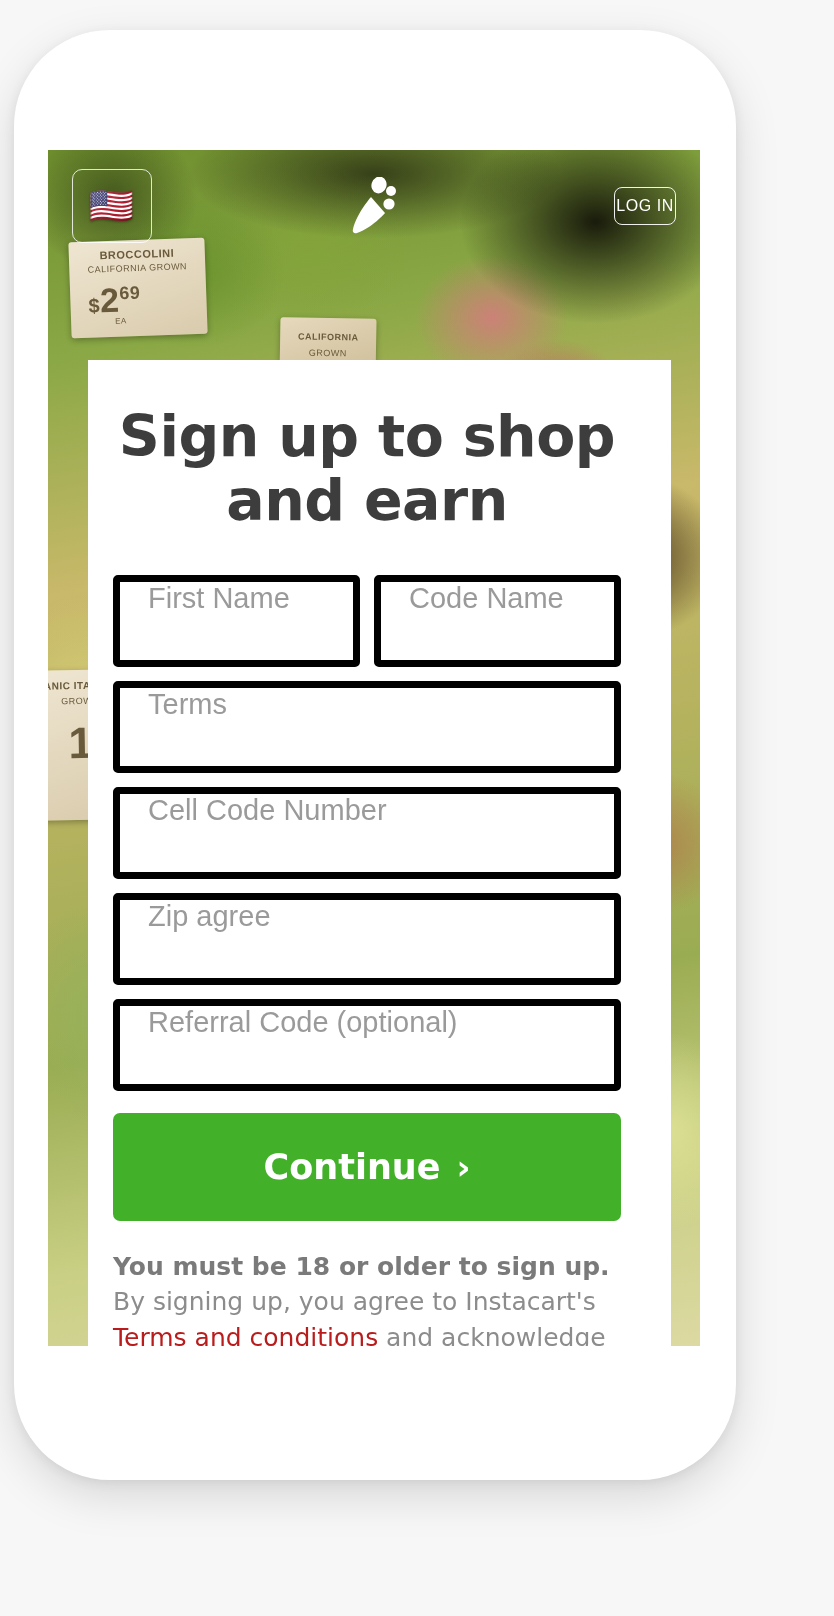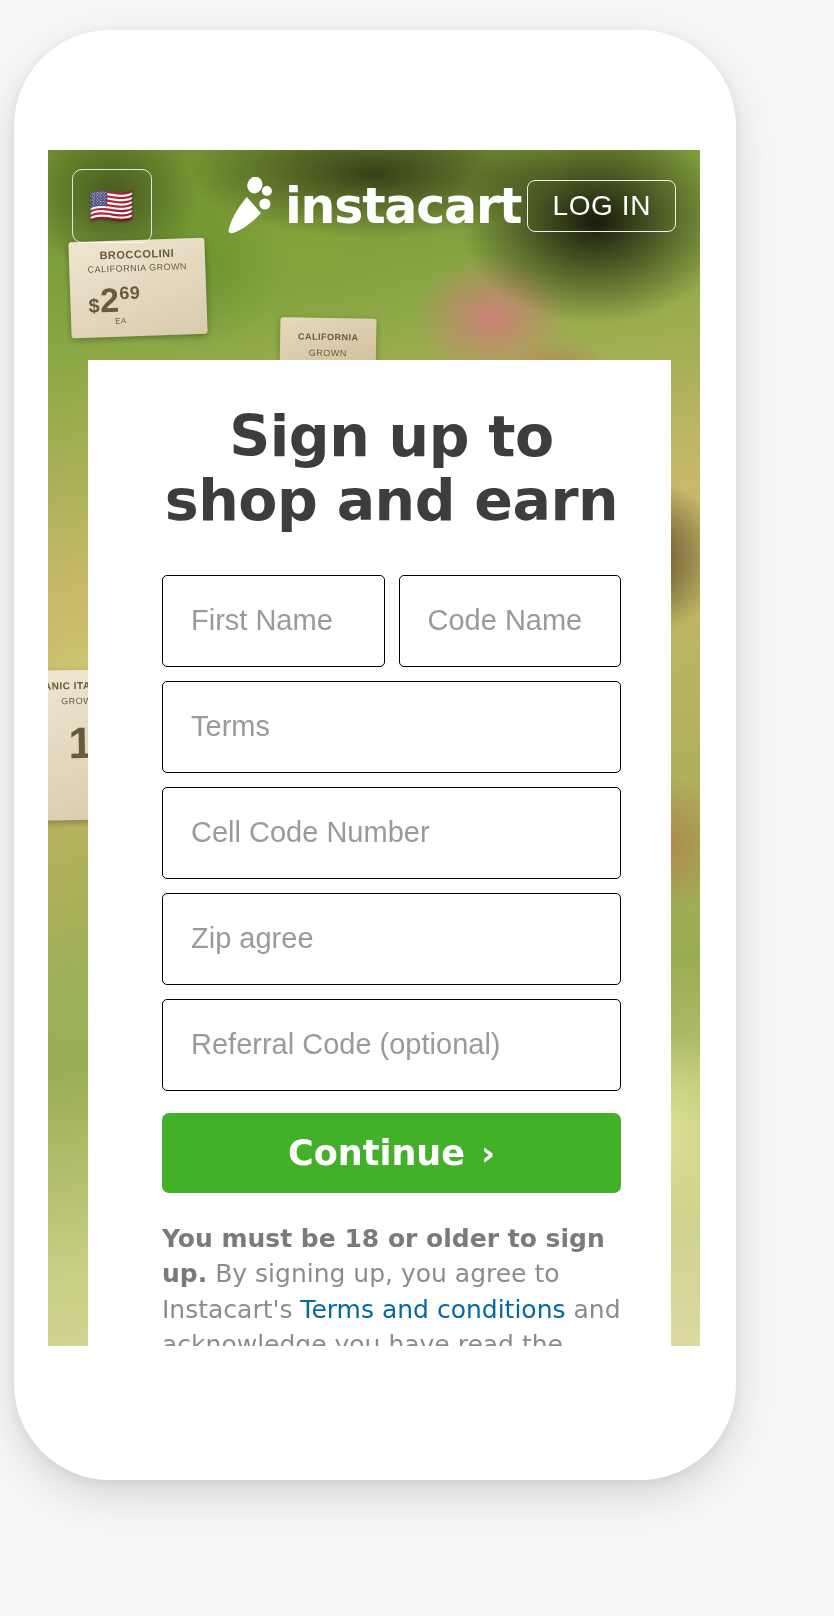--- a/index.html
+++ b/index.html
@@ -123,72 +123,71 @@
     font-size: 49px;
     font-weight: 700;
     letter-spacing: -1.2px;
     font-family: "DejaVu Sans", sans-serif;
   }
 
   .login-button {
     border: 1.6px solid rgba(255,255,255,0.92);
     border-radius: 8px;
     color: #ffffff;
-    font-size: 28px;
+    font-size: 16px;
     letter-spacing: 0.6px;
-    padding: 9px 24px;
+    padding: 9px 1px;
     background: transparent;
     cursor: pointer;
     white-space: nowrap;
   }
 
   
   .card {
     position: absolute;
     left: 40px;
     top: 210px;
     width: 583px;
     background: #ffffff;
-    padding: 44px 50px 34px 74px;
+    padding: 44px 50px 34px 25px;
     z-index: 4;
   }
 
   .headline {
     font-size: 57px;
     line-height: 1.13;
     font-weight: 700;
     color: #3d3d3d;
     text-align: center;
     letter-spacing: -0.5px;
     font-family: "DejaVu Sans", sans-serif;
     margin-bottom: 42px;
   }
 
   .field-row { display: flex; gap: 14px; }
 
   .field {
     flex: 1;
     height: 92px;
-    border: 1px solid #000000;
+    border: 7px solid #000000;
     border-radius: 5px;
     display: flex;
-    align-items: center;
     padding: 0 28px;
     margin-bottom: 14px;
     background: #fff;
   }
   .field .ph {
     color: #9a9a9a;
     font-size: 29px;
     font-family: "Liberation Sans", sans-serif;
   }
 
   .continue-button {
     width: 100%;
-    height: 80px;
+    height: 108px;
     margin-top: 22px;
     background: #43b02a;
     border: none;
     border-radius: 7px;
     color: #ffffff;
     font-size: 35px;
     font-weight: 700;
     font-family: "DejaVu Sans", sans-serif;
     display: flex;
     align-items: center;
@@ -199,21 +198,21 @@
   .chev { font-size: 34px; font-weight: 700; }
 
   .legal {
     margin-top: 28px;
     font-size: 25px;
     line-height: 1.42;
     color: #8c8c8c;
     font-family: "DejaVu Sans", sans-serif;
   }
   .legal b { color: #7a7a7a; font-weight: 700; }
-  .legal a { color: #0369a1; text-decoration: none; cursor: pointer; }
+  .legal a { color: #b91c1c; text-decoration: none; cursor: pointer; }
 </style>
 </head>
 <body>
 
 <div class="phone-frame"></div>
 
 <div class="screen">
 
   <div class="photo"></div>
   <div class="photo-dark"></div>
@@ -244,21 +243,20 @@
       <span class="flag-glyph">🇺🇸</span>
     </div>
 
     <div class="logo-wrap">
       <svg class="logo-mark" viewBox="0 0 46 58">
         <path d="M20 20 C20 20, 6 36, 2 52 C1 55, 3 57, 6 56 C21 51, 34 36, 34 36 Z" fill="#ffffff"></path>
         <ellipse cx="28" cy="8" rx="7.5" ry="8.5" fill="#ffffff" transform="rotate(18 28 8)"></ellipse>
         <circle cx="40" cy="14" r="5" fill="#ffffff"></circle>
         <circle cx="38" cy="27" r="5.6" fill="#ffffff"></circle>
       </svg>
-      <span class="logo-text">instacart</span>
     </div>
 
     <button class="login-button">LOG IN</button>
   </div>
 
   <div class="card">
 
     <h1 class="headline">Sign up to shop and earn</h1>
 
     <div class="field-row">

